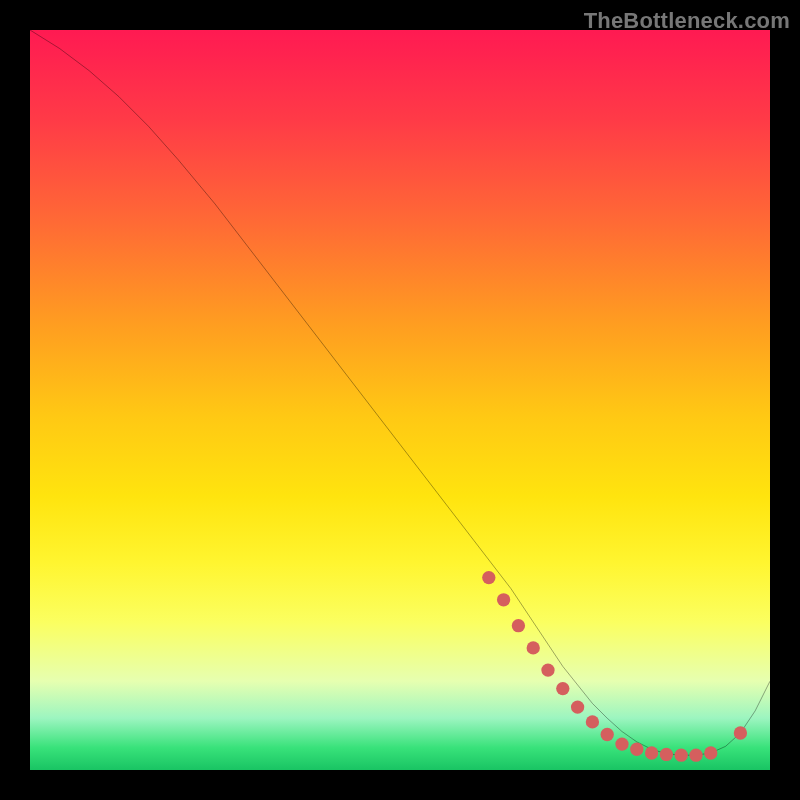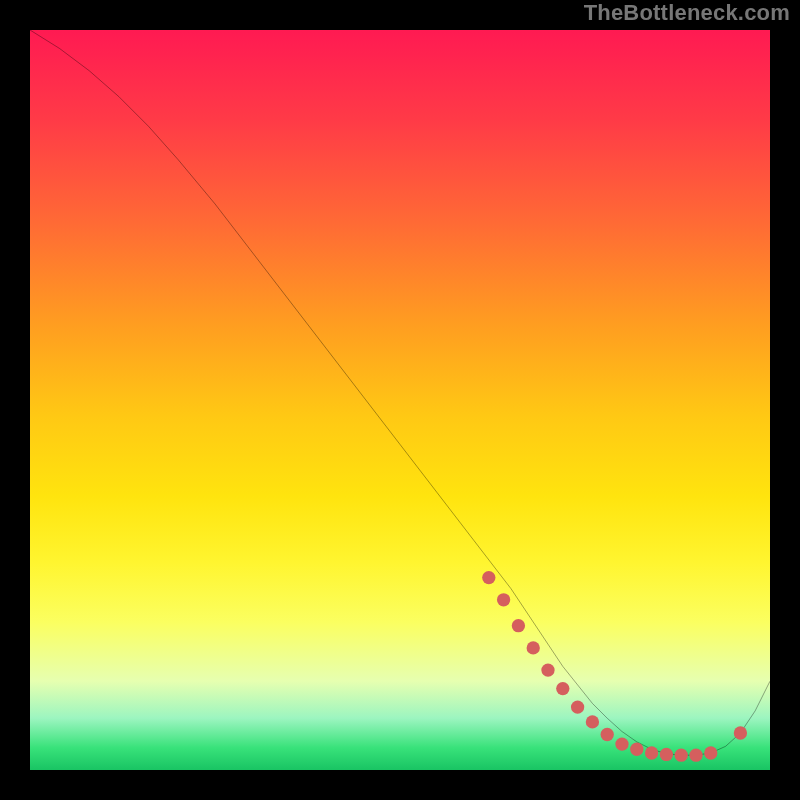--- a/index.html
+++ b/index.html
@@ -12,21 +12,21 @@
     font-family: Arial, Helvetica, sans-serif;
   }
   .frame {
     position: relative;
     width: 800px;
     height: 800px;
     background: #000;
   }
   .watermark {
     position: absolute;
-    top: 0;
+    top: 8px;
     right: 10px;
     color: #777;
     font-size: 22px;
     font-weight: 600;
     letter-spacing: 0.2px;
     z-index: 30;
     user-select: none;
   }
   .plot {
     position: absolute;

